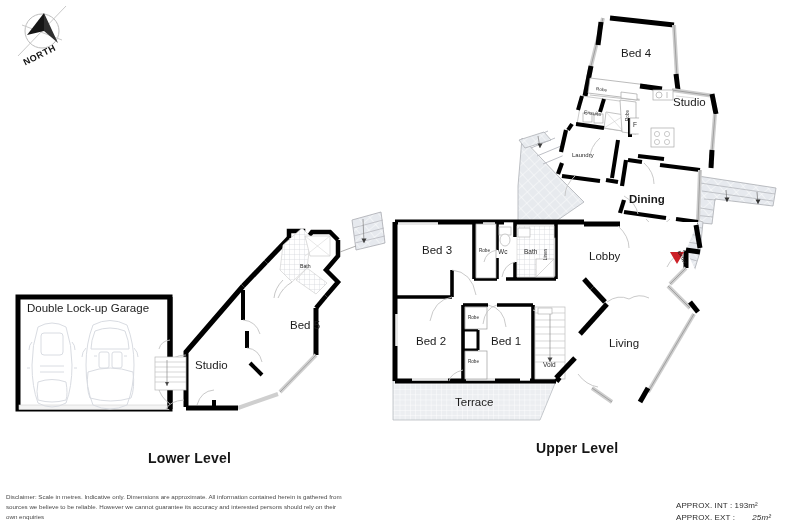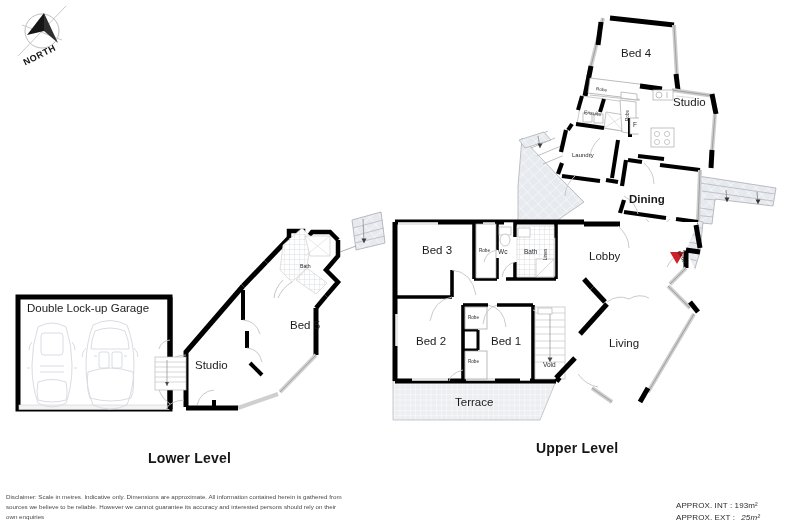--- a/index.html
+++ b/index.html
@@ -397,14 +397,14 @@
 <div class="lbl level-lbl" style="left:536px;top:440px;">Upper Level</div>
 
 <div class="disclaimer">Disclaimer: Scale in metres. Indicative only. Dimensions are approximate. All information contained herein is gathered from sources we believe to be reliable. However we cannot guarantee its accuracy and interested persons should rely on their own enquiries</div>
 
 <div class="lbl area-lbl" style="left:676px;top:501px;">
   <span>APPROX. INT :</span>
   <span>193m²</span>
 </div>
 <div class="lbl area-lbl" style="left:676px;top:513px;">
   <span>APPROX. EXT :</span>
-  <span style="margin-left:4px;font-style:italic;">25m²</span>
+  <span style="margin-left:15px;font-style:italic;">25m²</span>
 </div>
 
 </body></html>

